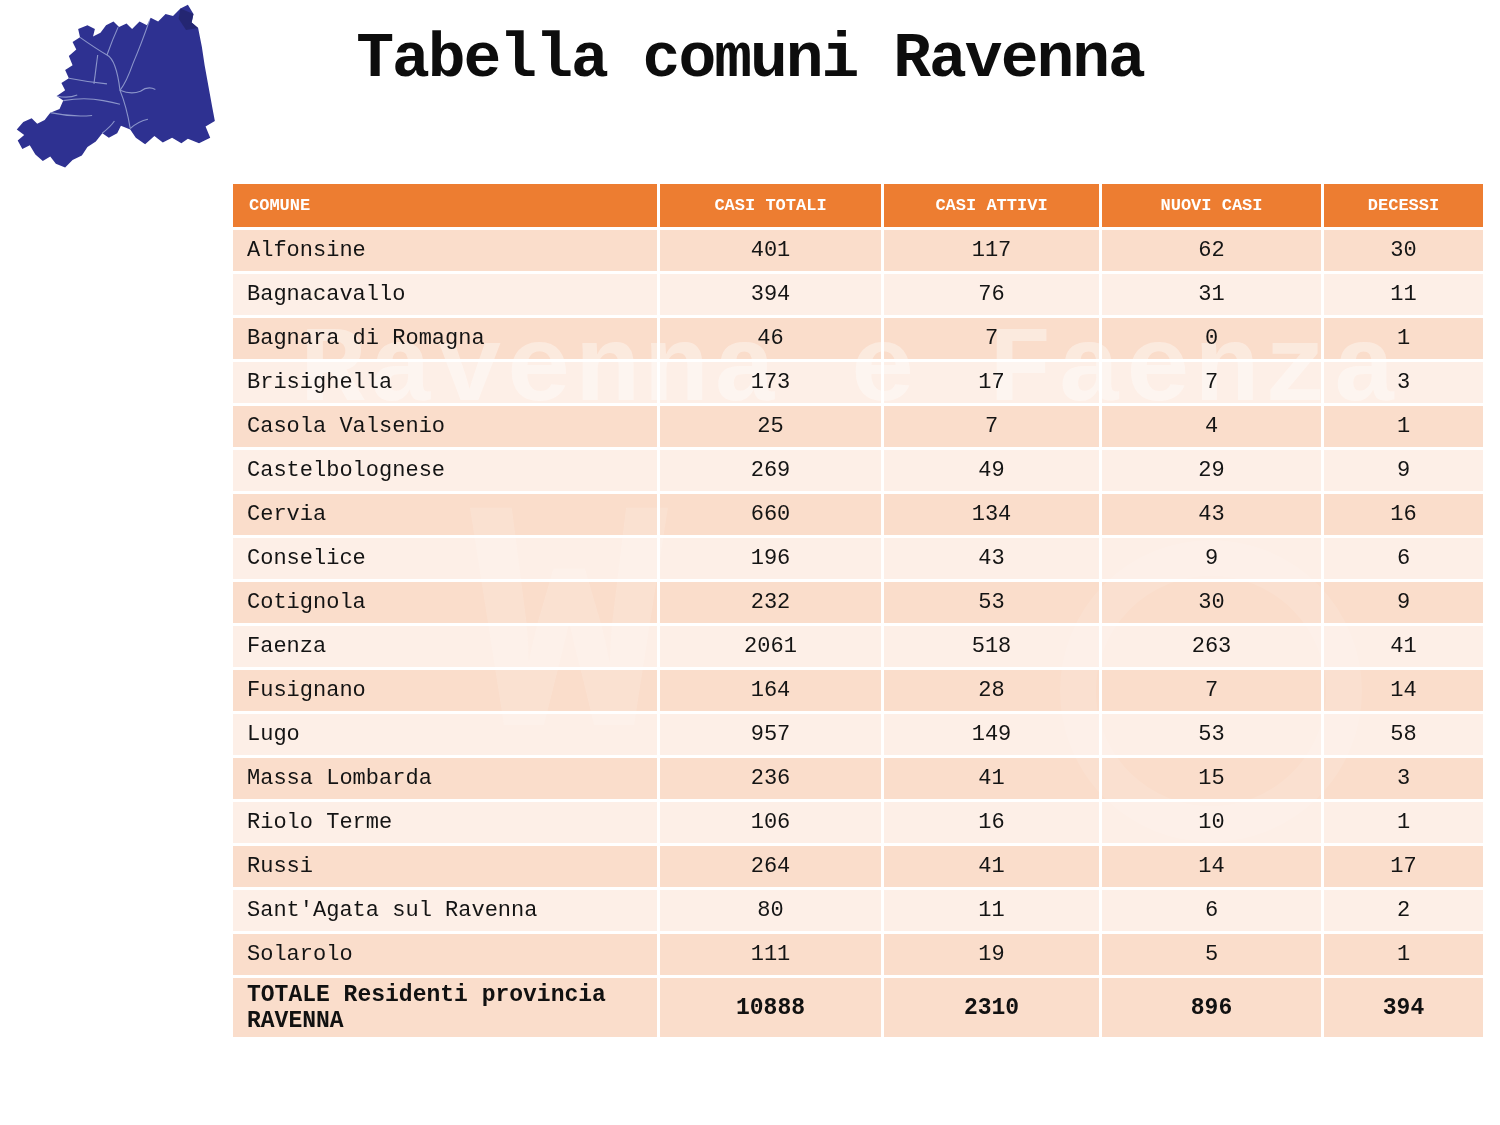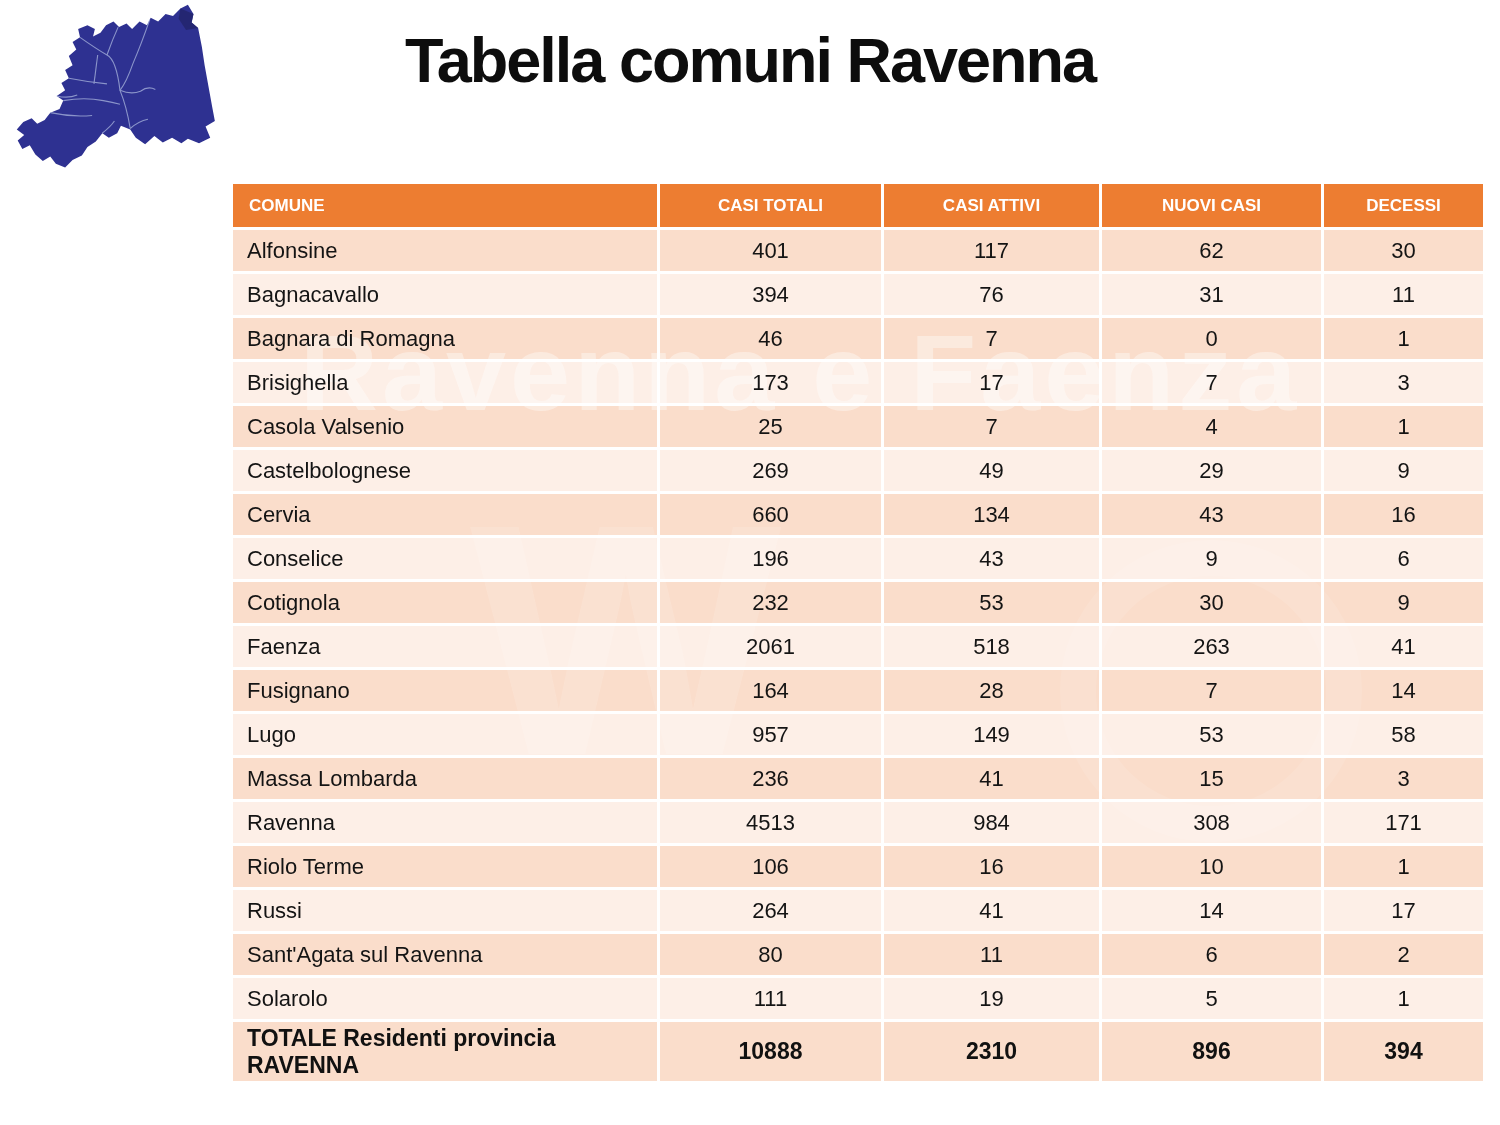--- a/index.html
+++ b/index.html
@@ -1,18 +1,18 @@
 <!DOCTYPE html>
 <html style="--header-bg: #ED7D31; --row-dark: #FADDCB; --row-light: #FDEFE7;"><head>
 <meta charset="utf-8">
 <style>
   html,body{margin:0;padding:0;background:#fff;}
   .slide{
     position:relative;width:1500px;height:1125px;background:#ffffff;
-    font-family:Liberation Sans, sans-serif;overflow:hidden;
+    font-family:Liberation Mono, monospace;overflow:hidden;
   }
   .title{
     position:absolute;left:0;top:24px;width:1500px;text-align:center;
     font-size:63px;font-weight:800;color:#0d0d0d;letter-spacing:-2px;
   }
   .map{position:absolute;left:6px;top:2px;width:228px;height:186px;}
   
   .table-wrap{position:absolute;left:233px;top:184px;width:1253px;}
   table{border-collapse:separate;border-spacing:0;width:1253px;table-layout:fixed;}
   th,td{box-sizing:border-box;border-bottom:3px solid #ffffff;border-right:3px solid #ffffff;
@@ -179,27 +179,20 @@
             <td><span class="cell-text">58</span></td>
           </tr>
           <tr>
             <td class="c-comune"><span class="cell-text">Massa Lombarda</span></td>
             <td><span class="cell-text">236</span></td>
             <td><span class="cell-text">41</span></td>
             <td><span class="cell-text">15</span></td>
             <td><span class="cell-text">3</span></td>
           </tr>
           <tr>
-            <td class="c-comune"><span class="cell-text">Ravenna</span></td>
-            <td><span class="cell-text">4513</span></td>
-            <td><span class="cell-text">984</span></td>
-            <td><span class="cell-text">308</span></td>
-            <td><span class="cell-text">171</span></td>
-          </tr>
-          <tr>
             <td class="c-comune"><span class="cell-text">Riolo Terme</span></td>
             <td><span class="cell-text">106</span></td>
             <td><span class="cell-text">16</span></td>
             <td><span class="cell-text">10</span></td>
             <td><span class="cell-text">1</span></td>
           </tr>
           <tr>
             <td class="c-comune"><span class="cell-text">Russi</span></td>
             <td><span class="cell-text">264</span></td>
             <td><span class="cell-text">41</span></td>

